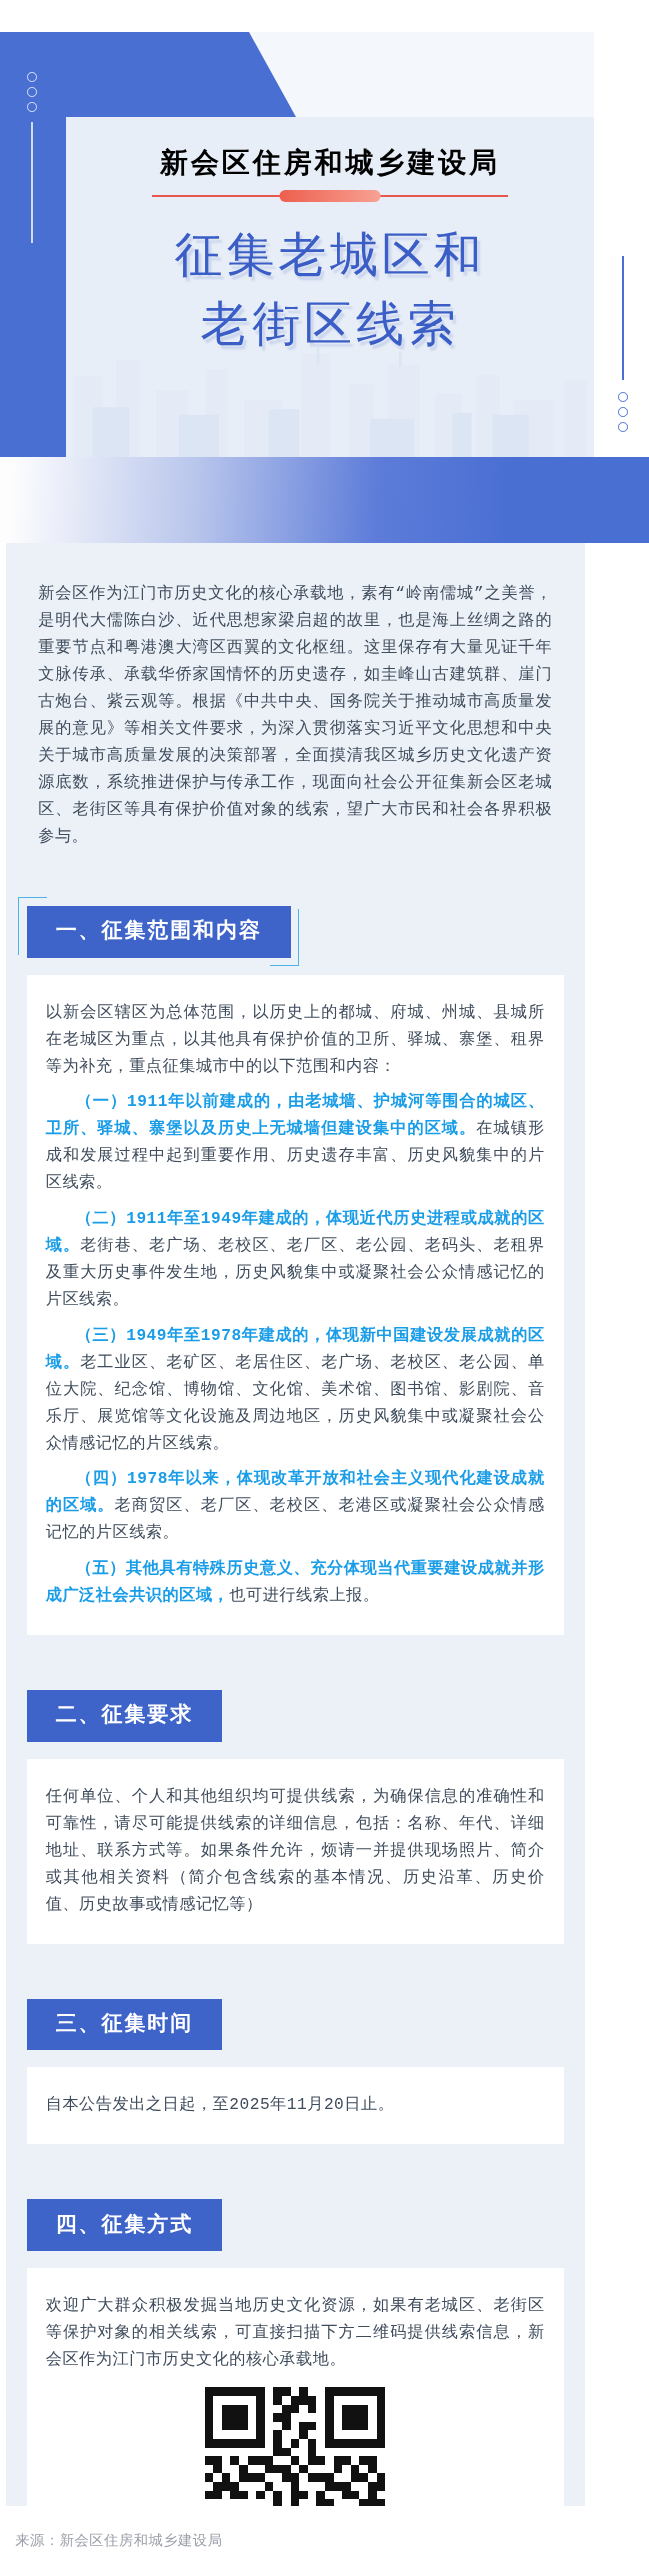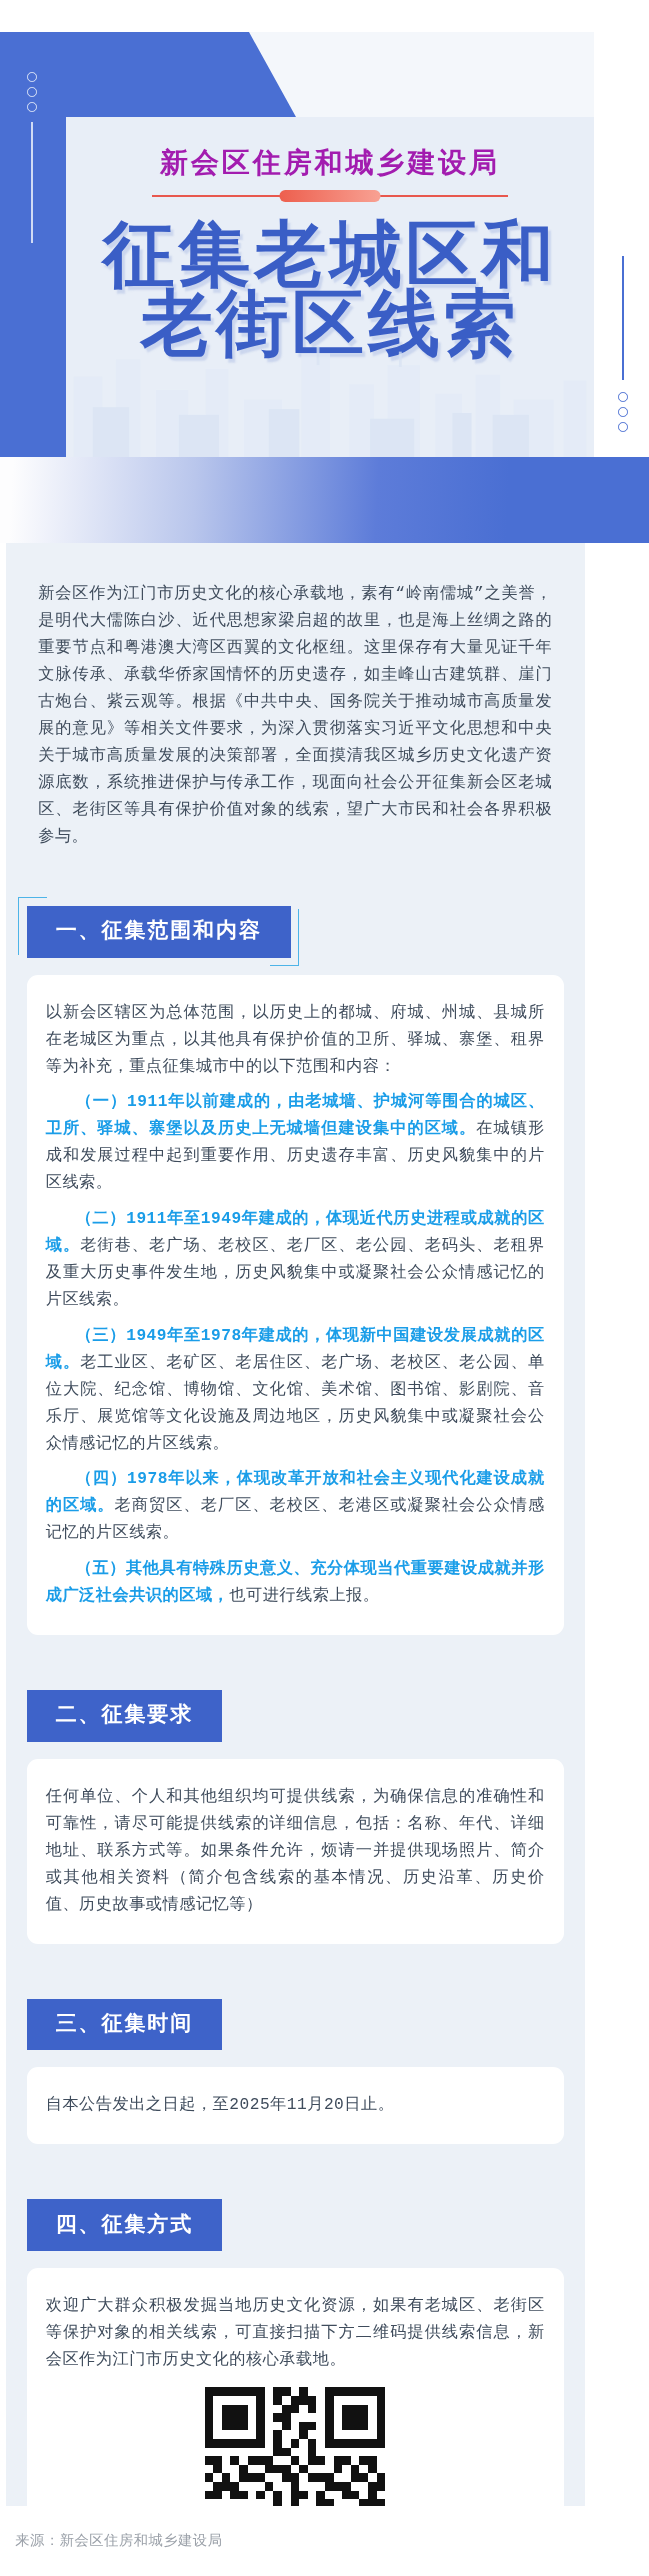--- a/index.html
+++ b/index.html
@@ -9,27 +9,27 @@
 
   
   #header-zone { position:absolute; top:0; left:0; width:650px; height:543px; background:#f4f7fb; }
   #header-zone .top-strip { position:absolute; top:0; left:0; width:650px; height:32px; background:#ffffff; }
   #header-zone .right-strip { position:absolute; top:32px; right:0; width:56px; height:425px; background:#ffffff; }
   .blue-shape { position:absolute; top:32px; left:0; width:296px; height:425px; background:#4a6fd3;
       clip-path:polygon(0 0, 249px 0, 296px 85px, 66px 85px, 66px 425px, 0 425px); }
   .hero-card { position:absolute; top:117px; left:66px; width:528px; height:340px; background:#e8eef7; overflow:hidden; }
 
   .dept-title { position:absolute; top:27px; left:0; width:100%; text-align:center;
-      font-size:28px; font-weight:600; color:#a21caf; letter-spacing:2.9px; }
+      font-size:28px; font-weight:600; color:#000000; letter-spacing:2.9px; }
   .divider { position:absolute; top:73px; left:50%; transform:translateX(-50%); width:356px; height:11.5px; }
   .divider .line { position:absolute; top:4.8px; left:0; width:100%; height:1.9px; background:#e8574e; }
   .divider .pill { position:absolute; top:0; left:50%; transform:translateX(-50%); width:101px; height:11.5px;
       border-radius:5.7px; background:linear-gradient(90deg,#ed5f4e,#f8a193); }
   .hero-title { position:absolute; top:103px; left:0; width:100%; text-align:center;
-      font-size:72px; line-height:69px; font-weight:700; color:#3a5ec6; letter-spacing:3.8px;
+      font-size:48px; line-height:69px; font-weight:400; color:#3a5ec6; letter-spacing:3.8px;
       text-shadow:2.9px 3.8px 1.9px rgba(150,170,220,0.35); }
   .skyline { position:absolute; bottom:0; left:0; width:100%; height:113px; opacity:.75; }
 
   
   .circle { position:absolute; width:9.6px; height:9.6px; border-radius:50%; }
   .circle.on-blue { border:1.9px solid #dfe7f8; }
   .circle.on-white { border:1.9px solid #4a6fd3; }
   .vline { position:absolute; width:1.9px; }
   .vline.on-blue { background:rgba(255,255,255,.75); }
   .vline.on-white { background:#4a6fd3; }
@@ -42,21 +42,21 @@
   .intro { margin:0 11.5px 55px; font-size:16.2px; line-height:27px; color:#3f4c5c; text-align:justify; letter-spacing:0.5px; }
 
   .hdr-wrap { margin-bottom:17px; }
   .hdr-wrap.gap-top { margin-top:55px; }
   .sec-hdr { position:relative; display:inline-block; background:#3e63c9; color:#ffffff;
       font-size:21px; font-weight:700; letter-spacing:1.9px; padding:13.4px 29px; line-height:25px; }
   .bk { position:absolute; pointer-events:none; }
   .bk-tl { left:-8.6px; top:-8.6px; width:29px; height:calc(100% + 5.7px); border-left:1.9px solid #4db4e8; border-top:1.9px solid #4db4e8; }
   .bk-br { right:-8.6px; bottom:-8.6px; width:29px; height:calc(100% + 5.7px); border-right:1.9px solid #4db4e8; border-bottom:1.9px solid #4db4e8; }
 
-  .card { background:#ffffff; border-radius:11px; padding:25px 19px; margin-bottom:55px;
+  .card { background:#ffffff; border-radius:1px; padding:25px 19px; margin-bottom:55px;
       font-size:16.2px; line-height:27px; color:#3f4c5c; text-align:justify; letter-spacing:0.5px; }
   .card p + p { margin-top:8.6px; }
   .hl { color:#1a9de8; font-weight:700;margin-left:30px; }
   .card.last { margin-bottom:0; }
 
   .qr-box { margin:13.4px auto 15.3px; width:181px; height:181px; display:grid;
       grid-template-columns:repeat(21,8.6px); grid-auto-rows:8.6px; background:#ffffff; }
   .qr-box .m { background:#111111; }
   .contact-line { text-align:center; }
 

